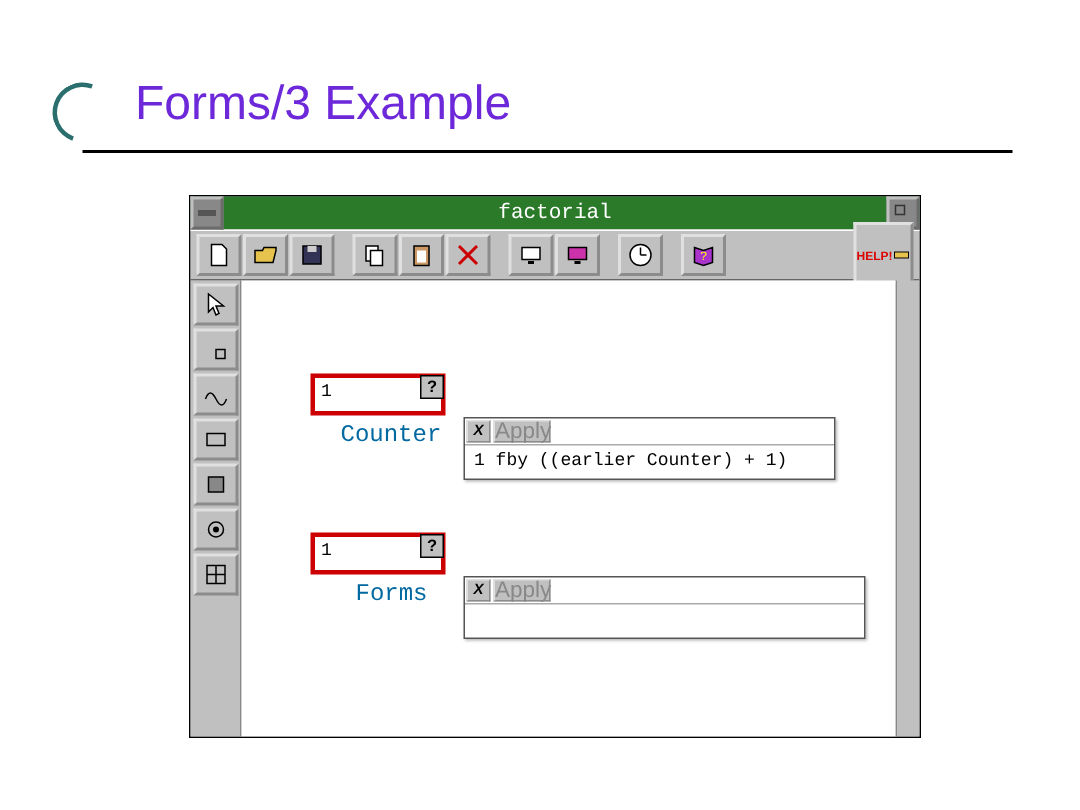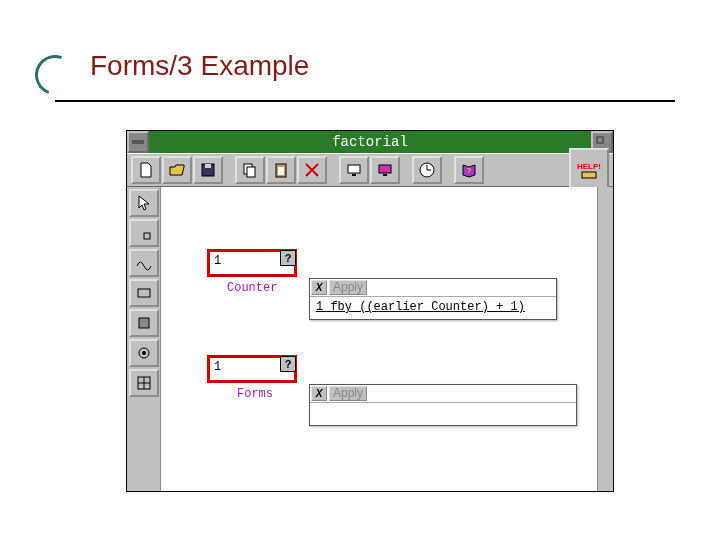--- a/index.html
+++ b/index.html
@@ -20,22 +20,22 @@
     border: 3px solid #2a6e6e;
     border-radius: 50%;
     border-right-color: transparent;
     border-bottom-color: transparent;
     transform: rotate(-25deg);
   }
   .slide-title {
     position: absolute;
     left: 90px;
     top: 50px;
-    font-size: 28px;
-    color: #7f1d1d;
+    font-size: 32px;
+    color: #6d28d9;
   }
   .underline {
     position: absolute;
     left: 55px;
     top: 100px;
     width: 620px;
     height: 2px;
     background: #000;
   }
   .app-window {
@@ -89,21 +89,20 @@
     justify-content: center;
   }
   .gap { width: 10px; }
   .help-btn {
     margin-left: auto;
     width: 40px;
     height: 44px;
     background: #c0c0c0;
     border: 2px outset #e0e0e0;
     display: flex;
-    flex-direction: column;
     align-items: center;
     justify-content: center;
     font-size: 8px;
     font-weight: bold;
     color: #d00;
   }
   .workspace {
     position: relative;
     height: calc(100% - 56px);
     display: flex;
@@ -158,22 +157,22 @@
     background: #c0c0c0;
     border: 1px solid #000;
     font-size: 11px;
     font-weight: bold;
     text-align: center;
     line-height: 14px;
   }
   .cell-label {
     position: absolute;
     font-family: "Courier New", monospace;
-    font-size: 12px;
-    color: #a21caf;
+    font-size: 16px;
+    color: #0369a1;
   }
   .formula-area {
     position: absolute;
     border: 1px solid #555;
     background: #fff;
     box-shadow: 1px 1px 2px rgba(0,0,0,0.3);
   }
   .formula-top {
     height: 18px;
     border-bottom: 1px solid #aaa;
@@ -192,29 +191,28 @@
     font-style: italic;
     text-align: center;
     line-height: 13px;
   }
   .apply-btn {
     width: 38px;
     height: 15px;
     background: #c0c0c0;
     border: 1px outset #e0e0e0;
     color: #888;
-    font-size: 12px;
+    font-size: 15px;
     text-align: center;
     line-height: 13px;
   }
   .formula-body {
     padding: 3px 6px 6px 6px;
     font-family: "Courier New", monospace;
     font-size: 12px;
-    text-decoration: underline;
   }
   
   svg { width: 18px; height: 18px; }
 </style>
 </head>
 <body>
 
 <div class="bullet-circle"></div>
 <div class="slide-title">Forms/3 Example</div>
 <div class="underline"></div>

